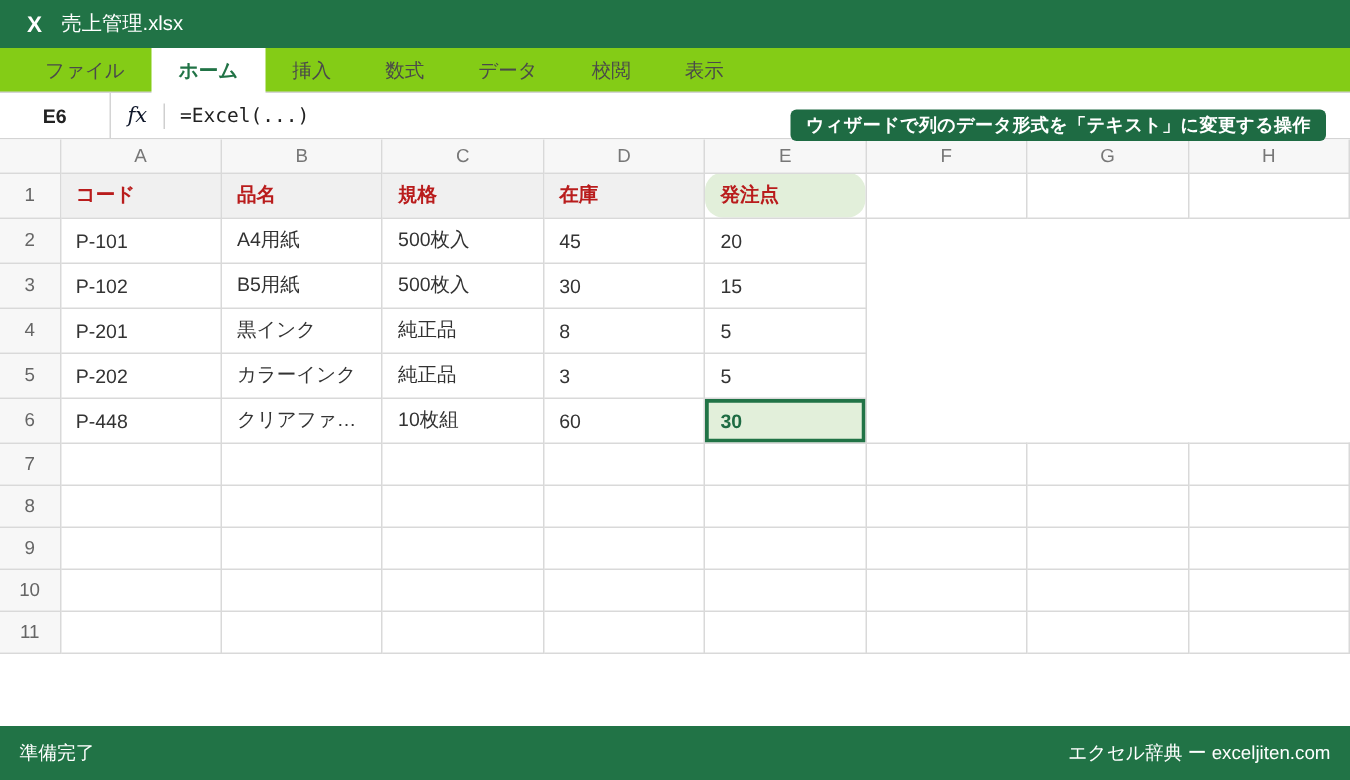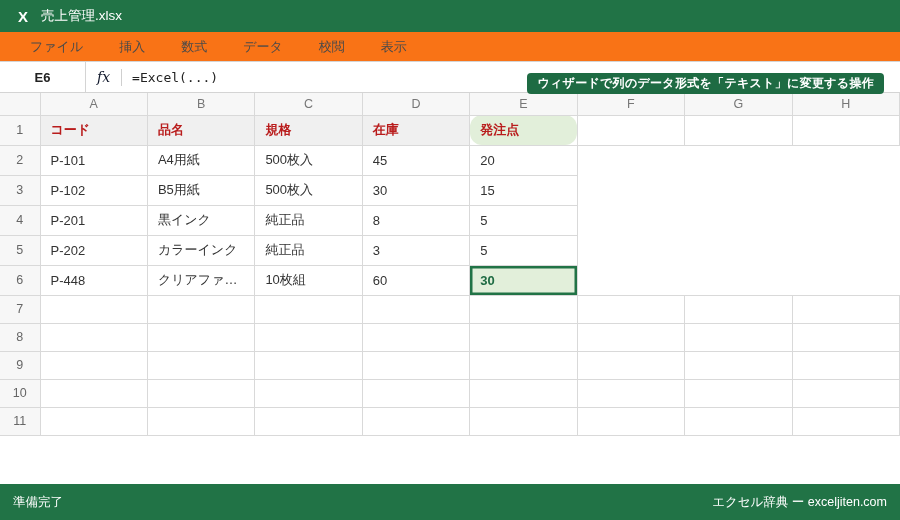--- a/index.html
+++ b/index.html
@@ -21,39 +21,39 @@
   
   .titlebar{
     height:32px;background:var(--excel-green);color:#fff;
     display:flex;align-items:center;padding-left:18px;flex:0 0 auto;
   }
   .titlebar .logo{font-weight:700;font-size:15px;margin-right:13px;}
   .titlebar .title{font-size:13.5px;}
 
   
   .menubar{
-    height:30px;background:#f97316;border-bottom:1px solid #d4d4d4;
+    height:30px;background:#84cc16;border-bottom:1px solid #d4d4d4;
     display:flex;align-items:stretch;padding-left:12px;flex:0 0 auto;
   }
   .menu-item{
     font-size:13px;color:#4a4a4a;display:flex;align-items:center;
     padding:0 18px;cursor:default;position:relative;
   }
   .menu-item.active{
     background:#ffffff;color:var(--excel-green);font-weight:700;
     margin-bottom:-1px;z-index:2;
   }
 
   
   .formulabar{
     height:31px;background:#fff;border-bottom:1px solid #d4d4d4;
     display:flex;align-items:center;flex:0 0 auto;
   }
   .namebox{
-    width:86px;height:100%;display:flex;align-items:center;justify-content:center;
+    width:74px;height:100%;display:flex;align-items:center;justify-content:center;
     font-size:13px;font-weight:600;color:#222;border-right:1px solid #d4d4d4;
   }
   .fx{
     font-family:"DejaVu Serif","Liberation Serif",serif;font-style:italic;
     color:#0f172a;font-size:14px;padding:0 11px;
   }
   .vdiv{width:1px;height:17px;background:#cfcfcf;}
   .formula-text{
     font-family:"DejaVu Sans Mono","Liberation Mono",monospace;
     font-size:13px;color:#222;margin-left:10px;flex:1;
@@ -107,20 +107,21 @@
 </head>
 <body>
 
 <div class="titlebar">
   <span class="logo">X</span>
   <span class="title">売上管理.xlsx</span>
 </div>
 
 <div class="menubar">
   <div class="menu-item">ファイル</div>
+  <div class="menu-item active">ホーム</div>
   <div class="menu-item">挿入</div>
   <div class="menu-item">数式</div>
   <div class="menu-item">データ</div>
   <div class="menu-item">校閲</div>
   <div class="menu-item">表示</div>
 </div>
 
 <div class="formulabar">
   <div class="namebox">E6</div>
   <span class="fx">fx</span>

